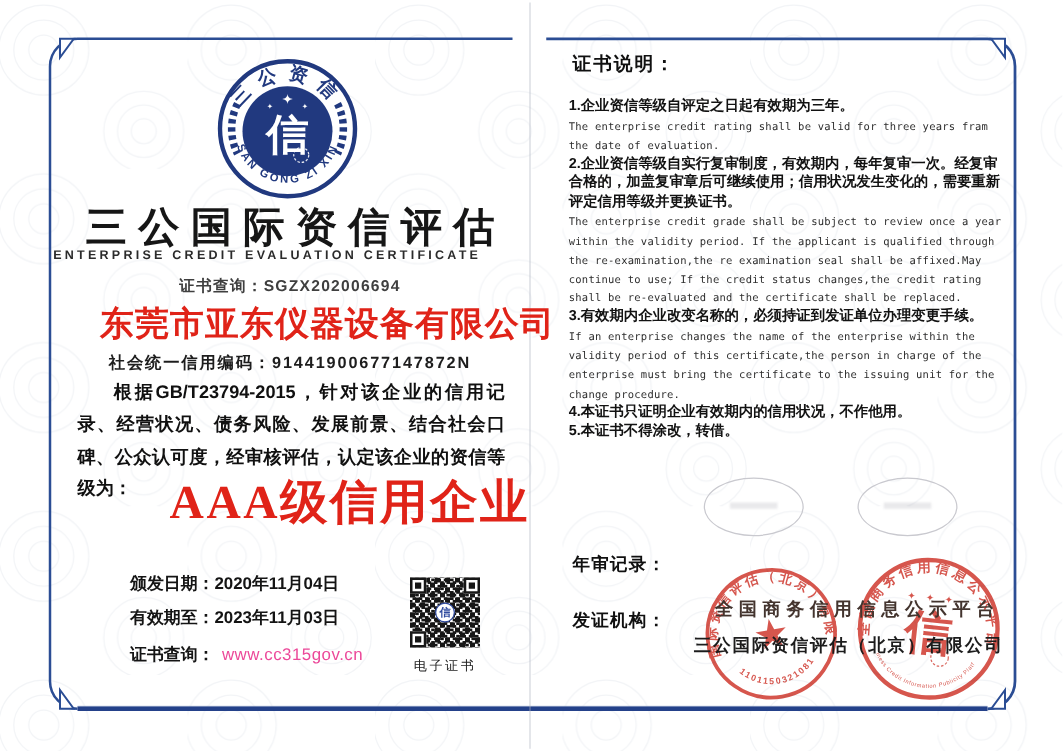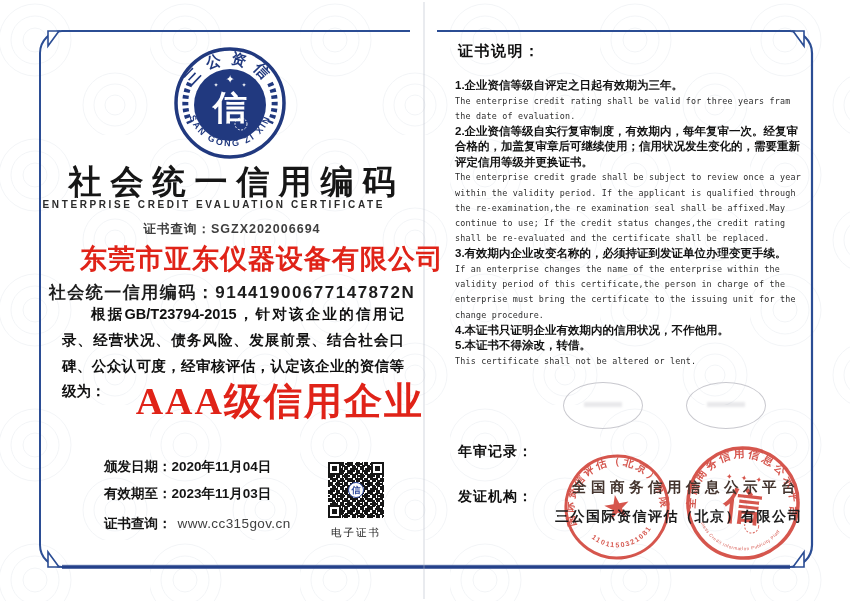--- a/index.html
+++ b/index.html
@@ -14,30 +14,30 @@
   .logo-svg{left:172px;top:45px;}
   .title{left:40px;top:160px;width:384px;text-align:center;
     font-family:"Liberation Serif",serif;font-size:33px;font-weight:bold;color:#161616;
     letter-spacing:9px;text-indent:9px;white-space:nowrap;}
   .subtitle{left:40px;top:199px;width:384px;font-size:10px;font-weight:bold;
     color:#2b2b2b;letter-spacing:2.6px;text-indent:2.6px;white-space:nowrap;}
   .credit-code{left:40px;top:221px;width:384px;text-align:center;font-size:12.5px;font-weight:bold;
     color:#3f3f3f;letter-spacing:1px;}
   .company{left:40px;top:241px;width:444px;text-align:center;font-size:27px;font-weight:bold;
     color:#e02318;letter-spacing:1px;white-space:nowrap;}
-  .social-code{left:40px;top:281px;width:384px;text-align:center;font-size:17px;font-weight:bold;
+  .social-code{left:40px;top:281px;width:384px;text-align:center;font-size:13px;font-weight:bold;
     color:#1d1d1d;letter-spacing:1.5px;}
   .paragraph{left:62px;top:302px;width:342px;font-size:14.5px;font-weight:bold;color:#101010;
     line-height:1.78;text-indent:2em;text-align:justify;}
   .rating{left:40px;top:376px;width:384px;text-align:right;
     font-family:"Liberation Serif",serif;font-size:38px;font-weight:bold;color:#e02318;letter-spacing:2px;}
   .dates{left:104px;top:458px;font-size:13.5px;font-weight:bold;color:#141414;}
   .date-row{margin-bottom:9px;white-space:nowrap;}
   .date-row.query{margin-top:12px;}
-  .q-value{font-weight:normal;color:#404040;margin-left:6px;letter-spacing:.4px;}
+  .q-value{font-weight:normal;color:#ec4899;margin-left:6px;letter-spacing:.4px;}
   
   .qr{left:328px;top:462px;width:56px;height:56px;background-color:#fff;
     background-image:
       repeating-conic-gradient(#161616 0 25%, transparent 0 50%),
       repeating-conic-gradient(#161616 0 25%, transparent 0 50%);
     background-size:8px 8px,5px 5px;background-position:0 0,2px 3px;}
   .finder{position:absolute;width:13px;height:13px;border:2px solid #161616;background:#fff;box-sizing:border-box;}
   .finder::after{content:"";position:absolute;inset:2px;background:#161616;}
   .finder.tl{left:0;top:0}.finder.tr{right:0;top:0}.finder.bl{left:0;bottom:0}
   .qr-badge{position:absolute;left:20px;top:20px;width:16px;height:16px;border-radius:50%;
@@ -112,21 +112,21 @@
     <textPath href="#lb" startOffset="50%" text-anchor="middle">SAN GONG ZI XIN</textPath>
   </text>
   <circle cx="58" cy="60" r="36" fill="#21397f"></circle>
   <text x="58" y="38" font-size="11" fill="#ffffff" text-anchor="middle">✦</text>
   <text x="44" y="42" font-size="6" fill="#ffffff" text-anchor="middle">✦</text>
   <text x="72" y="42" font-size="6" fill="#ffffff" text-anchor="middle">✦</text>
   <text x="58" y="74" font-size="34" font-weight="bold" fill="#ffffff" text-anchor="middle" font-family="serif">信</text>
   <circle cx="69" cy="79" r="6" fill="none" stroke="#ffffff" stroke-width="1" stroke-dasharray="2 1.5" opacity="0.9"></circle>
 </svg>
 
-<div class="abs title z1">社会统一信用编码</div>
+<div class="abs title z1">三公国际资信评估</div>
 <div class="abs subtitle z1">ENTERPRISE CREDIT EVALUATION CERTIFICATE</div>
 <div class="abs credit-code z1"><span>证书查询：</span><span>SGZX202006694</span></div>
 <div class="abs company z1">东莞市亚东仪器设备有限公司</div>
 <div class="abs social-code z1"><span>社会统一信用编码：</span><span>91441900677147872N</span></div>
 <div class="abs paragraph z1">根据GB/T23794-2015，针对该企业的信用记录、经营状况、债务风险、发展前景、结合社会口碑、公众认可度，经审核评估，认定该企业的资信等级为：</div>
 <div class="abs rating z1">AAA级信用企业</div>
 
 <div class="abs dates z1">
   <div class="date-row"><span>颁发日期：</span><span>2020年11月04日</span></div>
   <div class="date-row"><span>有效期至：</span><span>2023年11月03日</span></div>
@@ -154,21 +154,20 @@
   </div>
   <div class="item">
     <div class="zh">3.有效期内企业改变名称的，必须持证到发证单位办理变更手续。</div>
     <div class="en">If an enterprise changes the name of the enterprise within the validity period of this certificate,the person in charge of the enterprise must bring the certificate to the issuing unit for the change procedure.</div>
   </div>
   <div class="item">
     <div class="zh">4.本证书只证明企业有效期内的信用状况，不作他用。</div>
   </div>
   <div class="item">
     <div class="zh">5.本证书不得涂改，转借。</div>
-    <div class="en">This certificate shall not be altered or lent.</div>
   </div>
 </div>
 
 <div class="abs annual-label z1">年审记录：</div>
 <div class="abs oval o1 z1">
   <div class="smudge"></div>
 </div>
 <div class="abs oval o2 z1">
   <div class="smudge"></div>
 </div>

